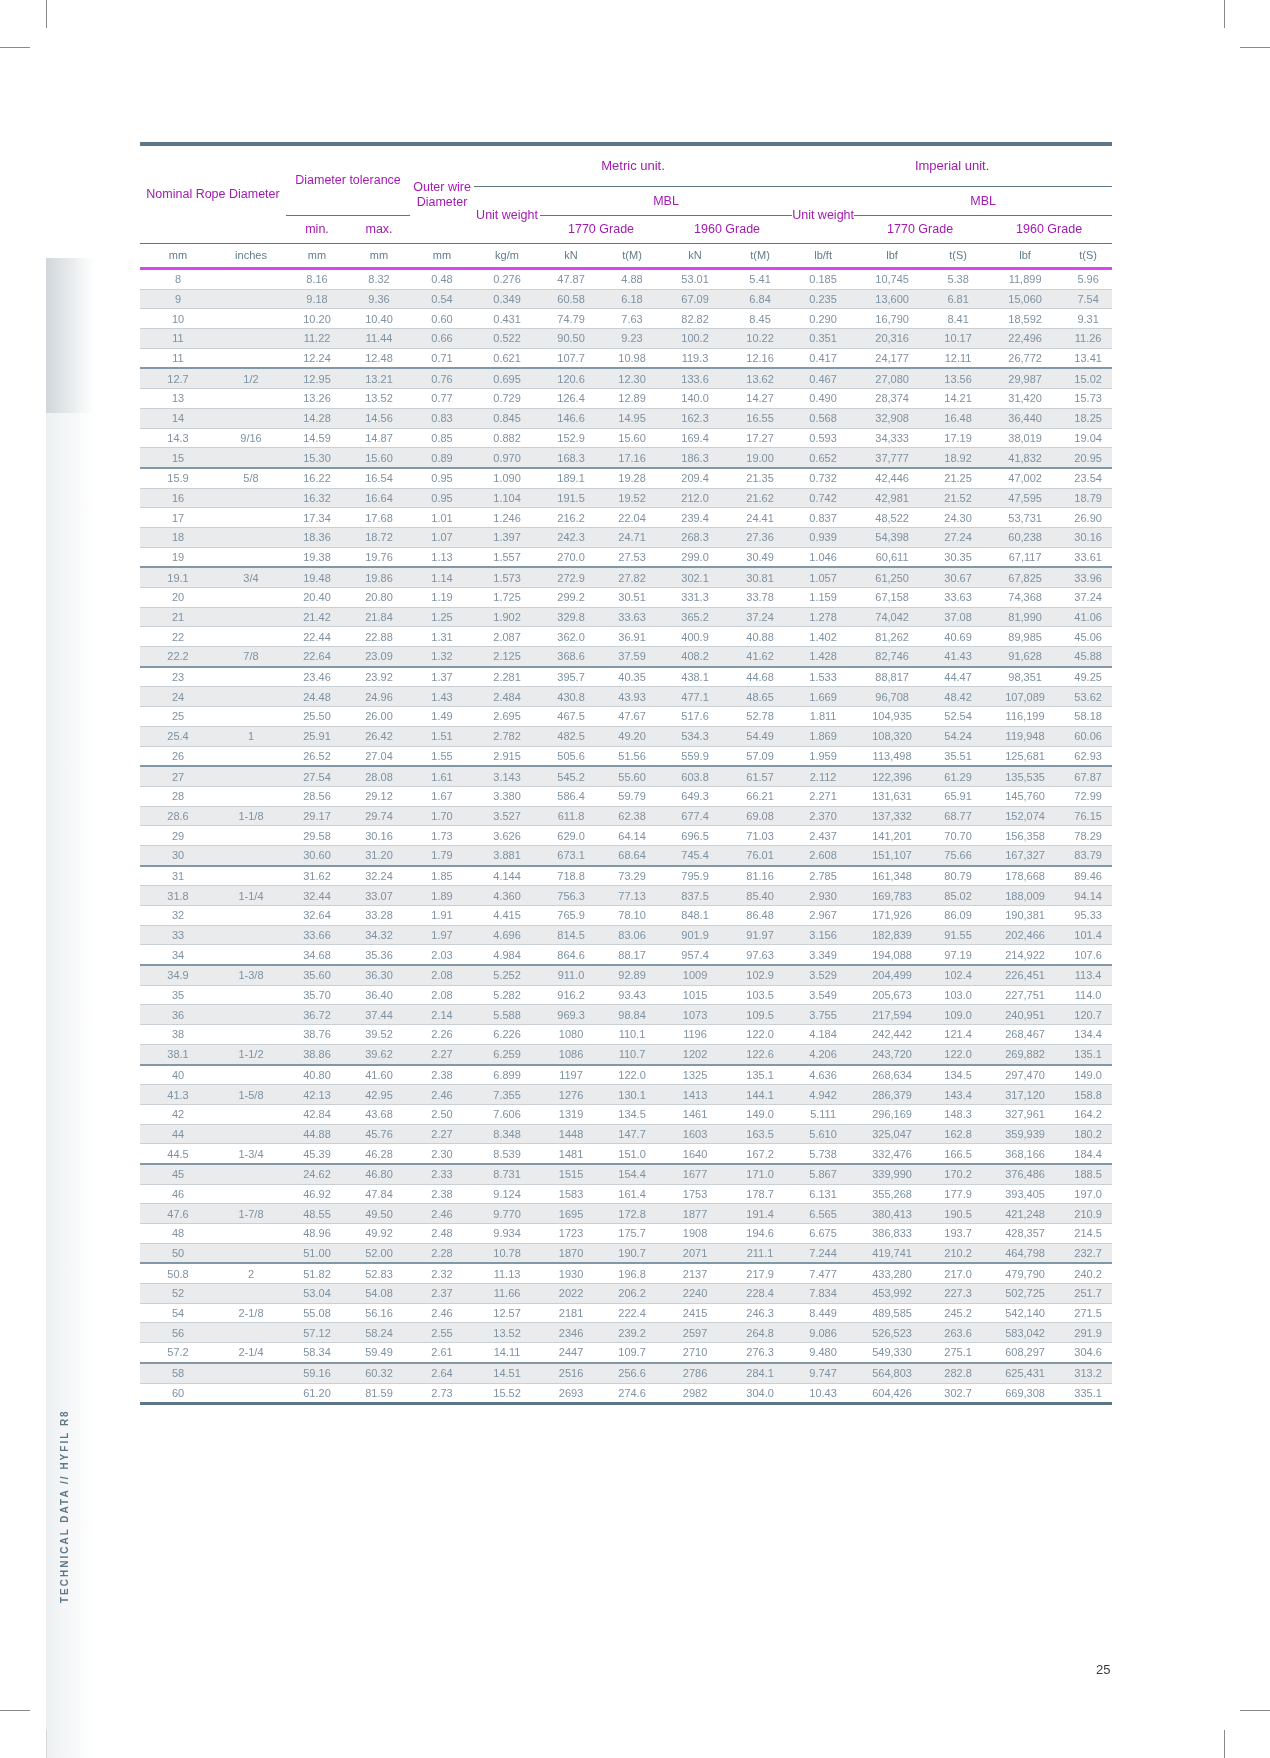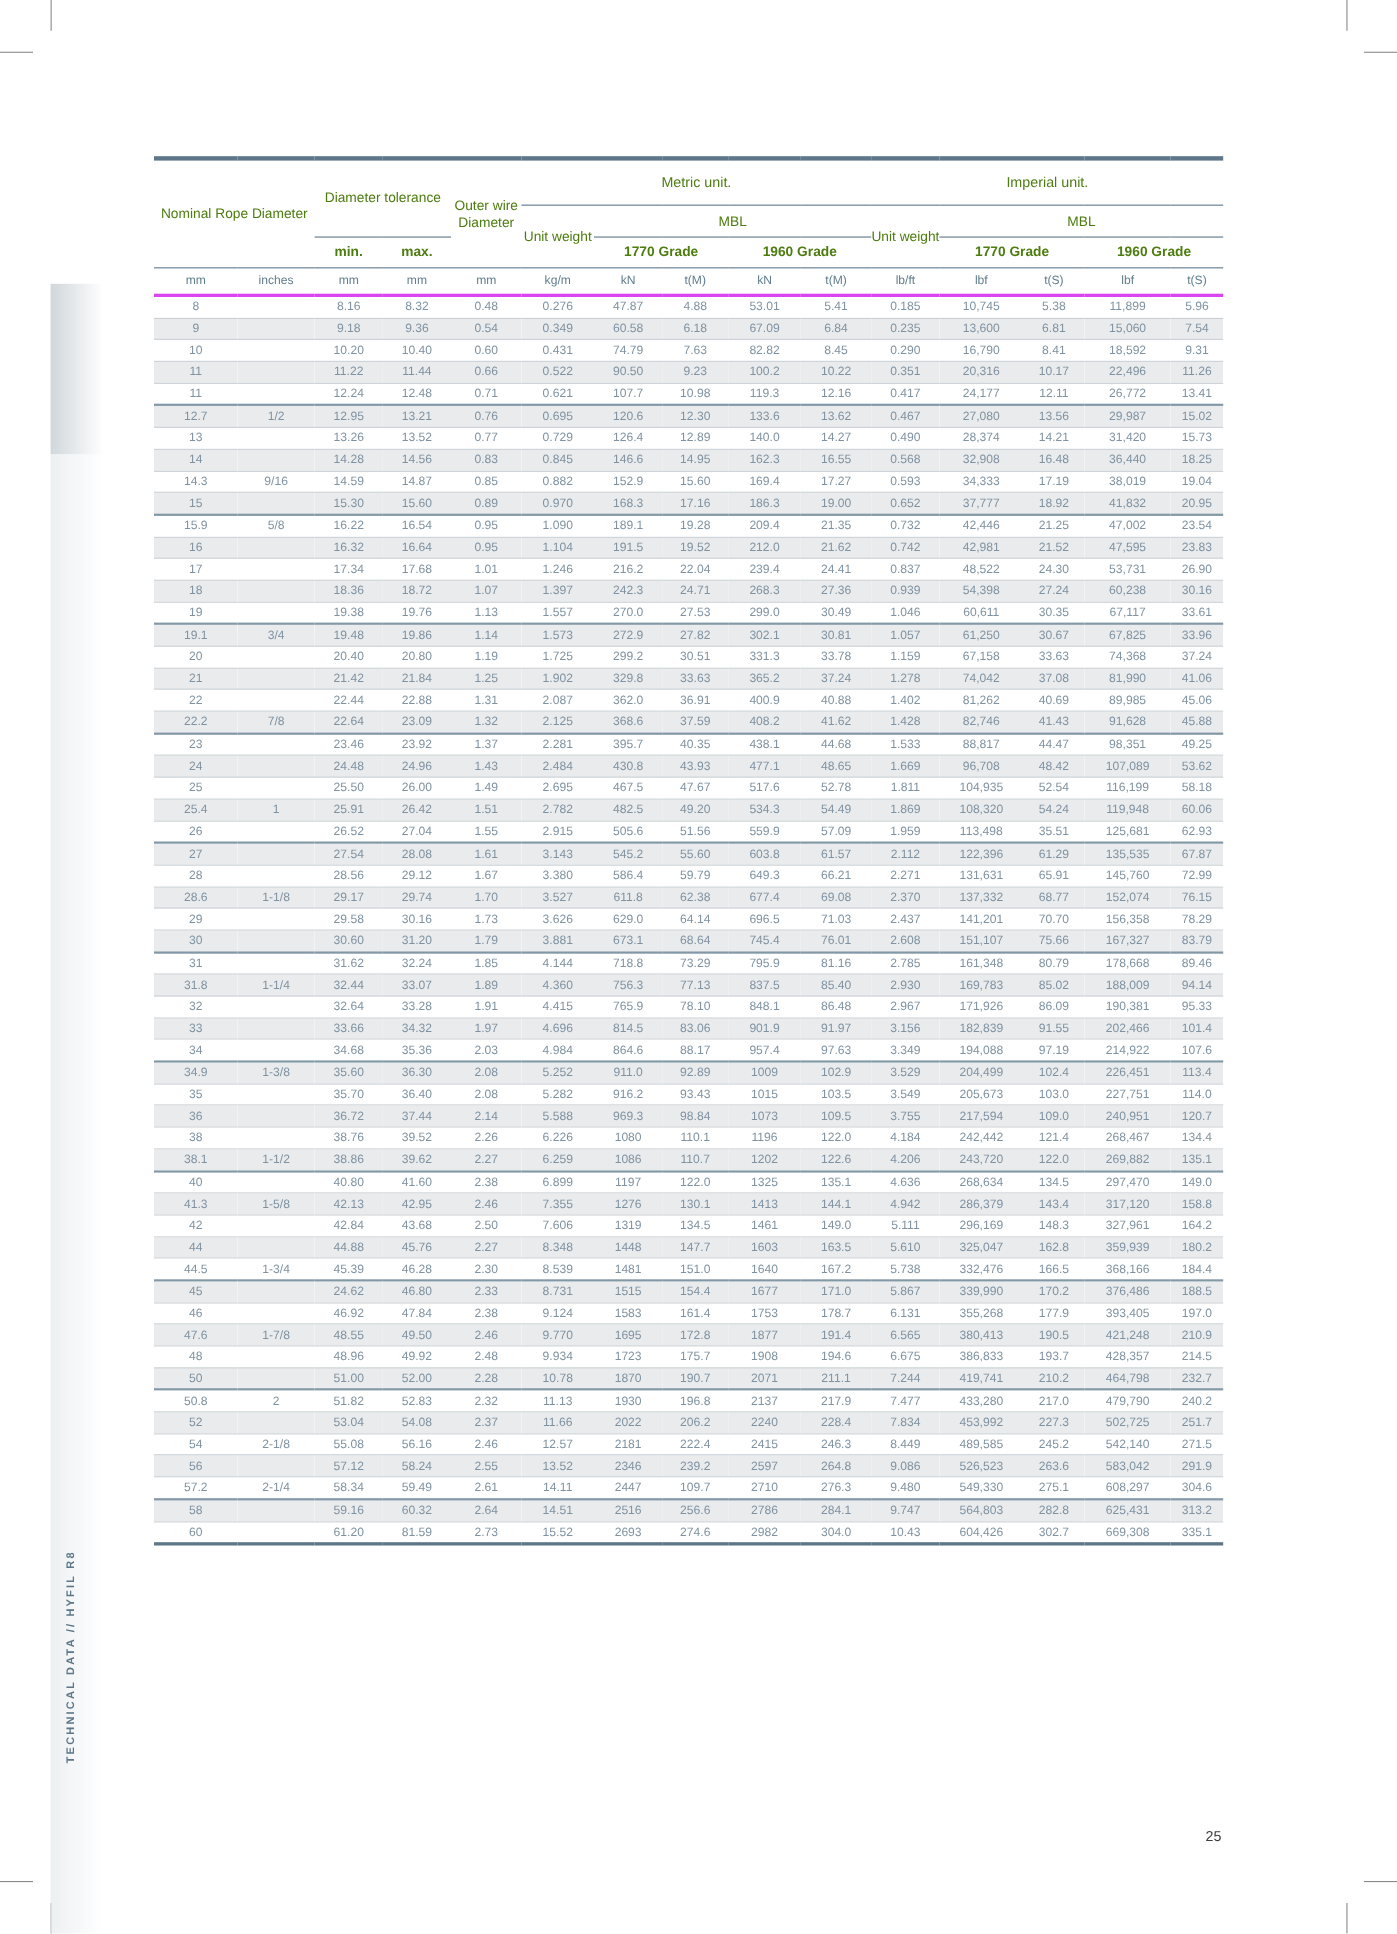--- a/index.html
+++ b/index.html
@@ -23,26 +23,26 @@
     font-size:10px;font-weight:bold;letter-spacing:2px;color:#5d7789;white-space:nowrap;}
 
   .page-number{position:absolute;left:1096px;top:1662px;font-size:13px;color:#3d3d3d;}
 
   
   table.spec{position:absolute;left:140px;top:142px;width:972px;border-collapse:collapse;
     table-layout:fixed;border-top:4px solid #5d7789;}
   table.spec th,table.spec td{padding:0;margin:0;text-align:center;vertical-align:middle;
     font-weight:normal;overflow:hidden;}
 
-  thead th{color:#4d7c0f;font-weight:bold;font-size:12.5px;line-height:1.15;}
+  thead th{color:#a21caf;font-weight:bold;font-size:12.5px;line-height:1.15;}
   thead .units th{color:#5f7d8d;font-weight:normal;font-size:11px;height:23px;
     border-top:1px solid #5d7789;border-bottom:3px solid #d946ef;}
   thead .r1 th{height:40px;}
   thead .r2 th{height:28px;}
-  thead .r3 th{height:27px;font-weight:bold;}
+  thead .r3 th{height:27px;}
   th.ub{border-bottom:1px solid #5d7789;}       
   th.big{font-size:13px;}
 
   tbody td{font-size:11px;color:#7f92a1;height:18.7px;border-bottom:1px solid #c9d0d5;}
   tbody tr.alt td{background:#e9ebed;}
   tbody tr.grp td{border-bottom:2px solid #8298a6;}
   tbody tr:last-child td{border-bottom:3px solid #5d7789;margin-top:48px;}
 </style>
 </head>
 <body>
@@ -315,21 +315,21 @@
           <td>0.95</td>
           <td>1.104</td>
           <td>191.5</td>
           <td>19.52</td>
           <td>212.0</td>
           <td>21.62</td>
           <td>0.742</td>
           <td>42,981</td>
           <td>21.52</td>
           <td>47,595</td>
-          <td>23.83</td>
+          <td>18.79</td>
         </tr>
         <tr>
           <td>17</td>
           <td></td>
           <td>17.34</td>
           <td>17.68</td>
           <td>1.01</td>
           <td>1.246</td>
           <td>216.2</td>
           <td>22.04</td>

